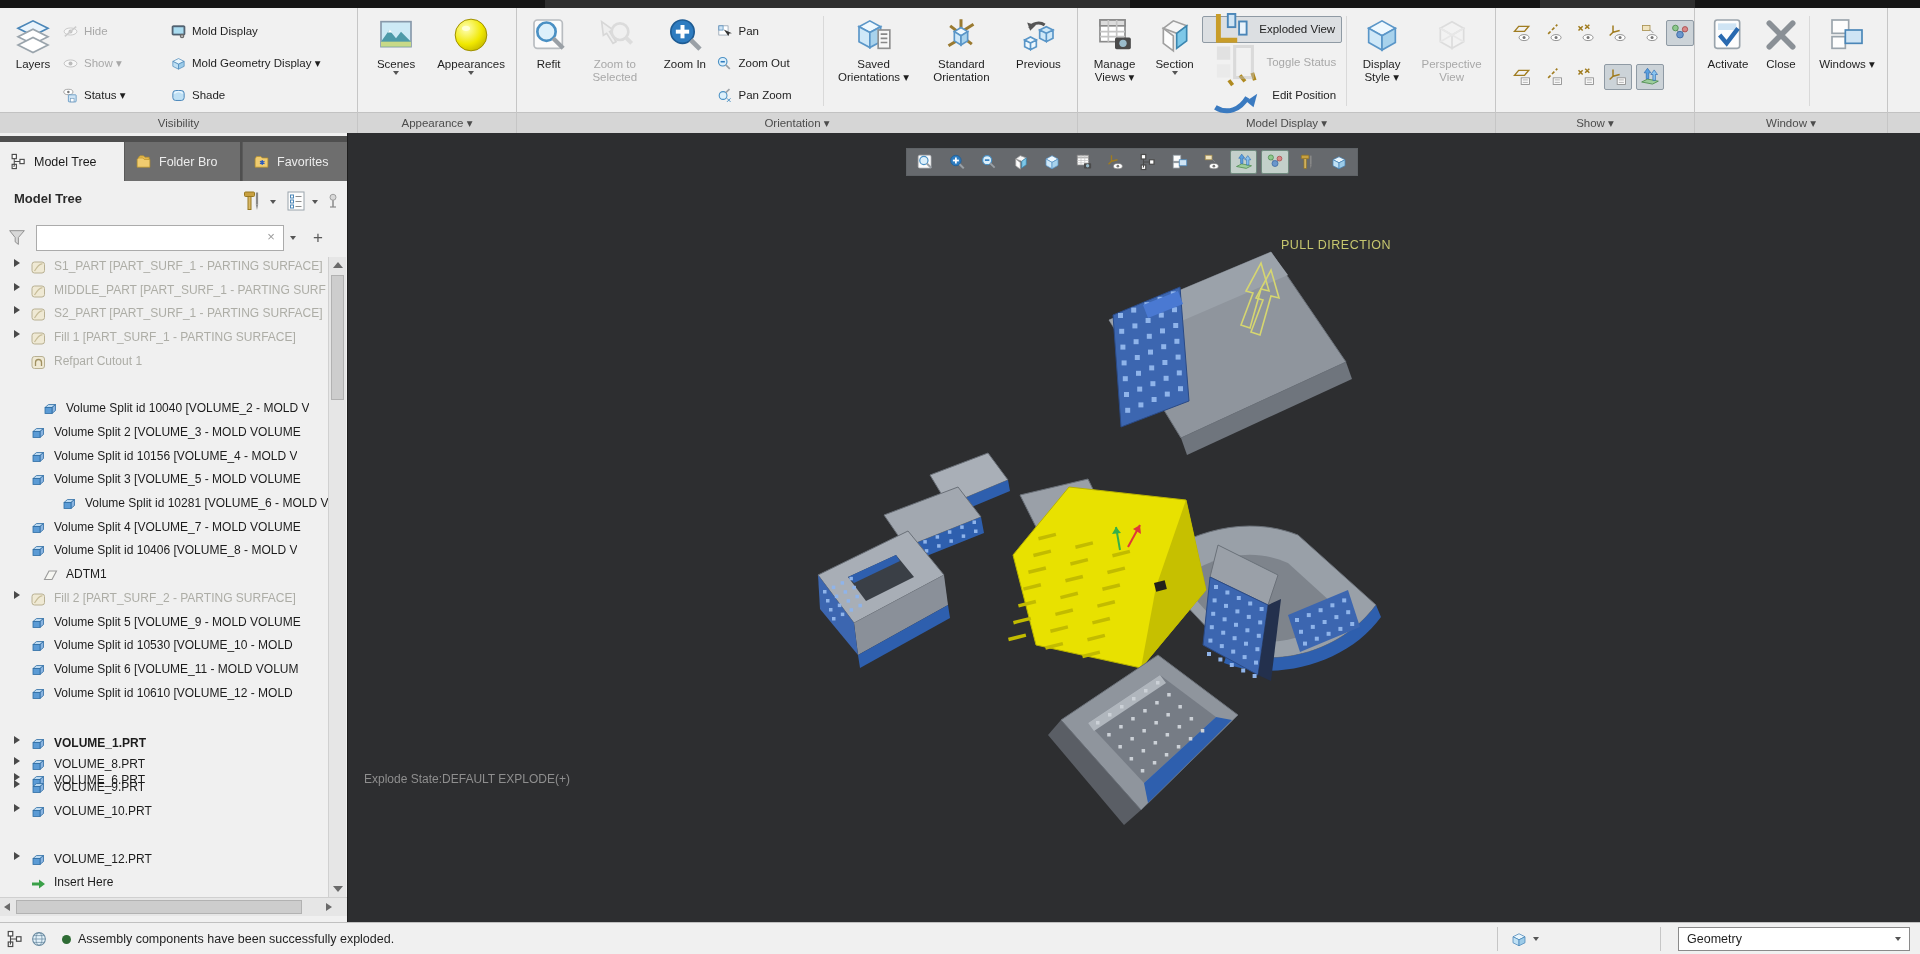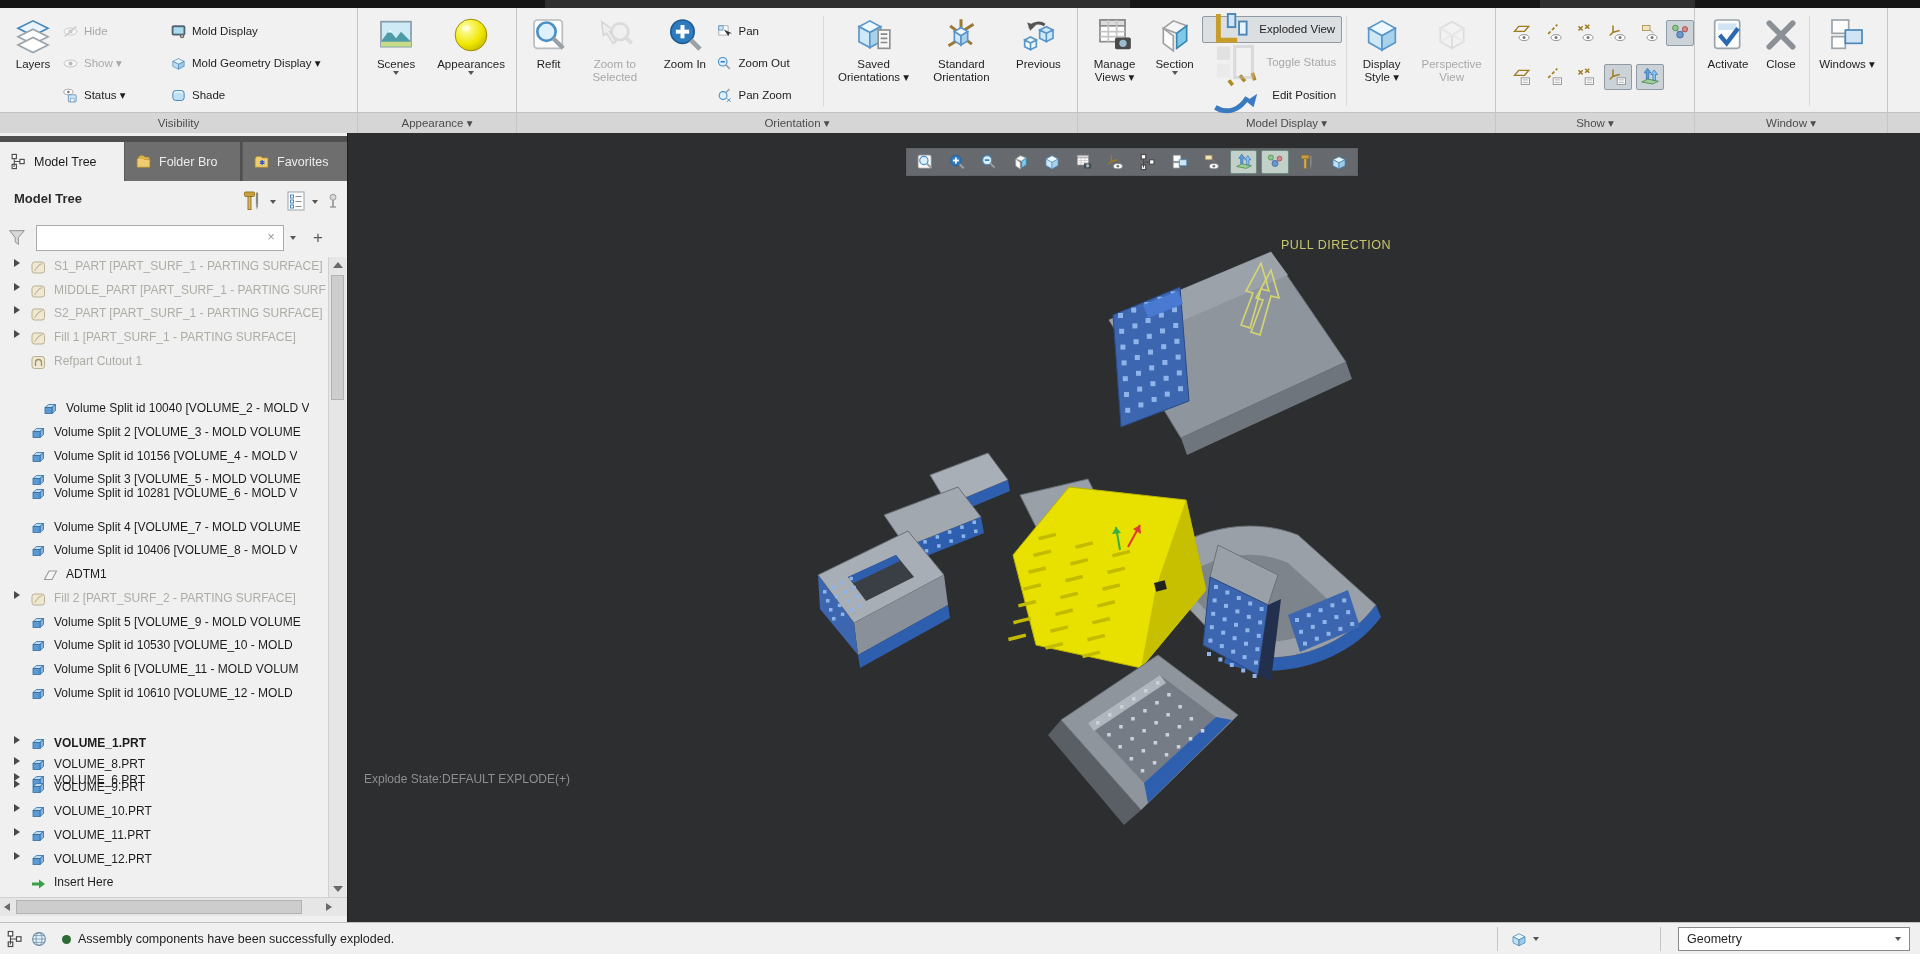--- a/index.html
+++ b/index.html
@@ -750,21 +750,21 @@
           </svg>
           <span class="tlab">Volume Split id 10156 [VOLUME_4 - MOLD V</span>
         </div>
         <div class="trow" style="top: 215.3px;">
           <span class="noexp"></span>
           <svg class="ticn">
             <use href="#s-tvol" xlink:href="#s-tvol"></use>
           </svg>
           <span class="tlab">Volume Split 3 [VOLUME_5 - MOLD VOLUME</span>
         </div>
-        <div class="trow" style="top: 229px;">
+        <div class="trow" style="top: 239px; padding-left: 31px;">
           <span class="noexp"></span>
           <svg class="ticn">
             <use href="#s-tvol" xlink:href="#s-tvol"></use>
           </svg>
           <span class="tlab">Volume Split id 10281 [VOLUME_6 - MOLD V</span>
         </div>
         <div class="trow" style="top: 262.7px;">
           <span class="noexp"></span>
           <svg class="ticn">
             <use href="#s-tvol" xlink:href="#s-tvol"></use>
@@ -847,27 +847,20 @@
             <use href="#s-tvol" xlink:href="#s-tvol"></use>
           </svg>
           <span class="tlab">VOLUME_9.PRT</span>
         </div>
         <div class="trow" style="top: 547.1px;">
           <span class="texp"></span>
           <svg class="ticn">
             <use href="#s-tvol" xlink:href="#s-tvol"></use>
           </svg>
           <span class="tlab">VOLUME_10.PRT</span>
-        </div>
-        <div class="trow" style="top: 570.8px;">
-          <span class="texp"></span>
-          <svg class="ticn">
-            <use href="#s-tvol" xlink:href="#s-tvol"></use>
-          </svg>
-          <span class="tlab">VOLUME_11.PRT</span>
         </div>
         <div class="trow" style="top: 594.5px;">
           <span class="texp"></span>
           <svg class="ticn">
             <use href="#s-tvol" xlink:href="#s-tvol"></use>
           </svg>
           <span class="tlab">VOLUME_12.PRT</span>
         </div>
         <div class="trow" style="top: 618.2px;">
           <span class="noexp"></span>

